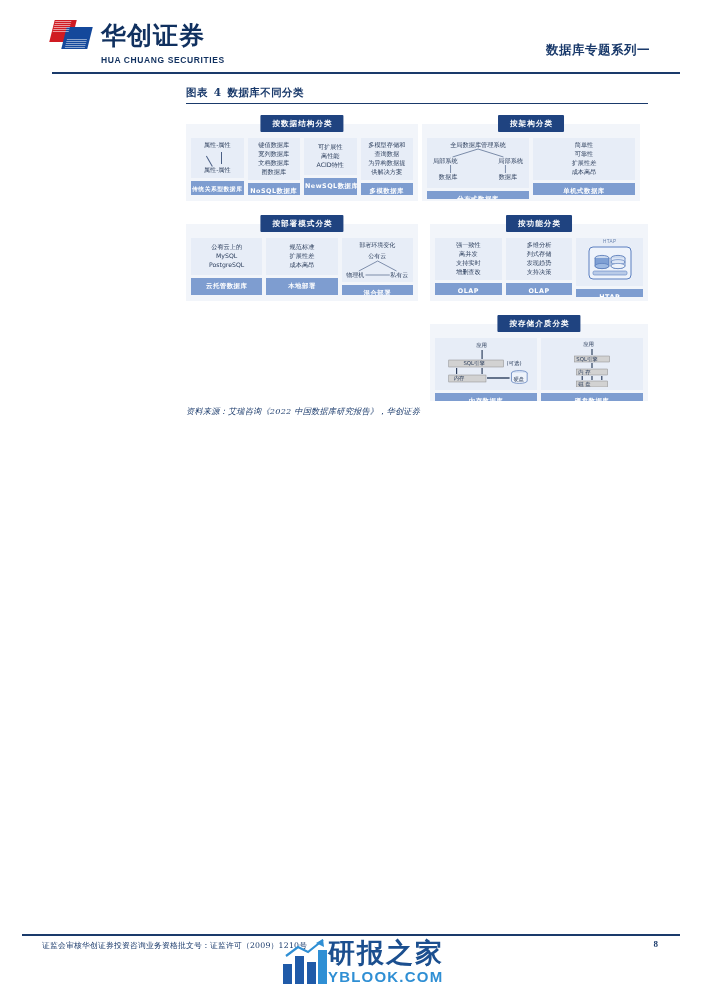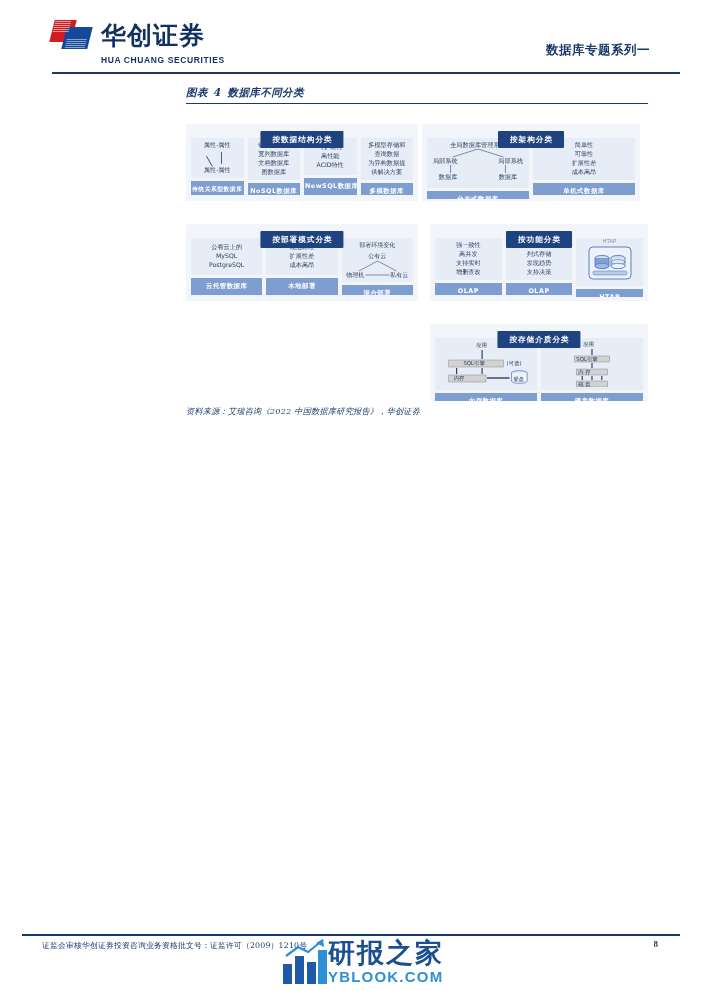--- a/index.html
+++ b/index.html
@@ -61,41 +61,39 @@
     position: absolute; left: 52px; right: 22px; top: 72px;
     height: 2px; background: #1a3a6b;
   }
 
   
   .figure-block { position: absolute; left: 186px; top: 86px; width: 462px; }
   .figure-caption {
     font-size: 10.5px; font-weight: 700; color: #1a3a6b;
     letter-spacing: .4px; padding-bottom: 3px;
     font-family: "DejaVu Serif", serif;
-    font-style: italic;
   }
   .figure-caption .num { margin: 0 6px; }
   .caption-rule { height: 1.4px; background: #1a3a6b; width: 462px; }
 
   .diagram {
     position: relative; width: 462px; height: 300px; margin-top: 7px;
     background: #ffffff;
   }
 
   
   .group { position: absolute; }
   .grp-title {
     position: absolute; top: 0; left: 50%; transform: translateX(-50%);
     background: #1f4380; color: #ffffff;
     font-size: 7.6px; font-weight: 700; letter-spacing: 1px;
     padding: 3.5px 11px 3.5px 12px; white-space: nowrap;
     border-radius: 1px; z-index: 3;
     font-family: "DejaVu Sans", sans-serif;
     text-align: center;
-    margin-top: 16px;
   }
   .grp-body {
     position: absolute; top: 9px; left: 0; right: 0; bottom: 0;
     background: #f2f5fa;
     display: flex; gap: 4px;
     padding: 14px 5px 6px 5px;
     align-items: stretch;
   }
   .col { flex: 1; display: flex; flex-direction: column; min-width: 0; }
   .col-desc {

